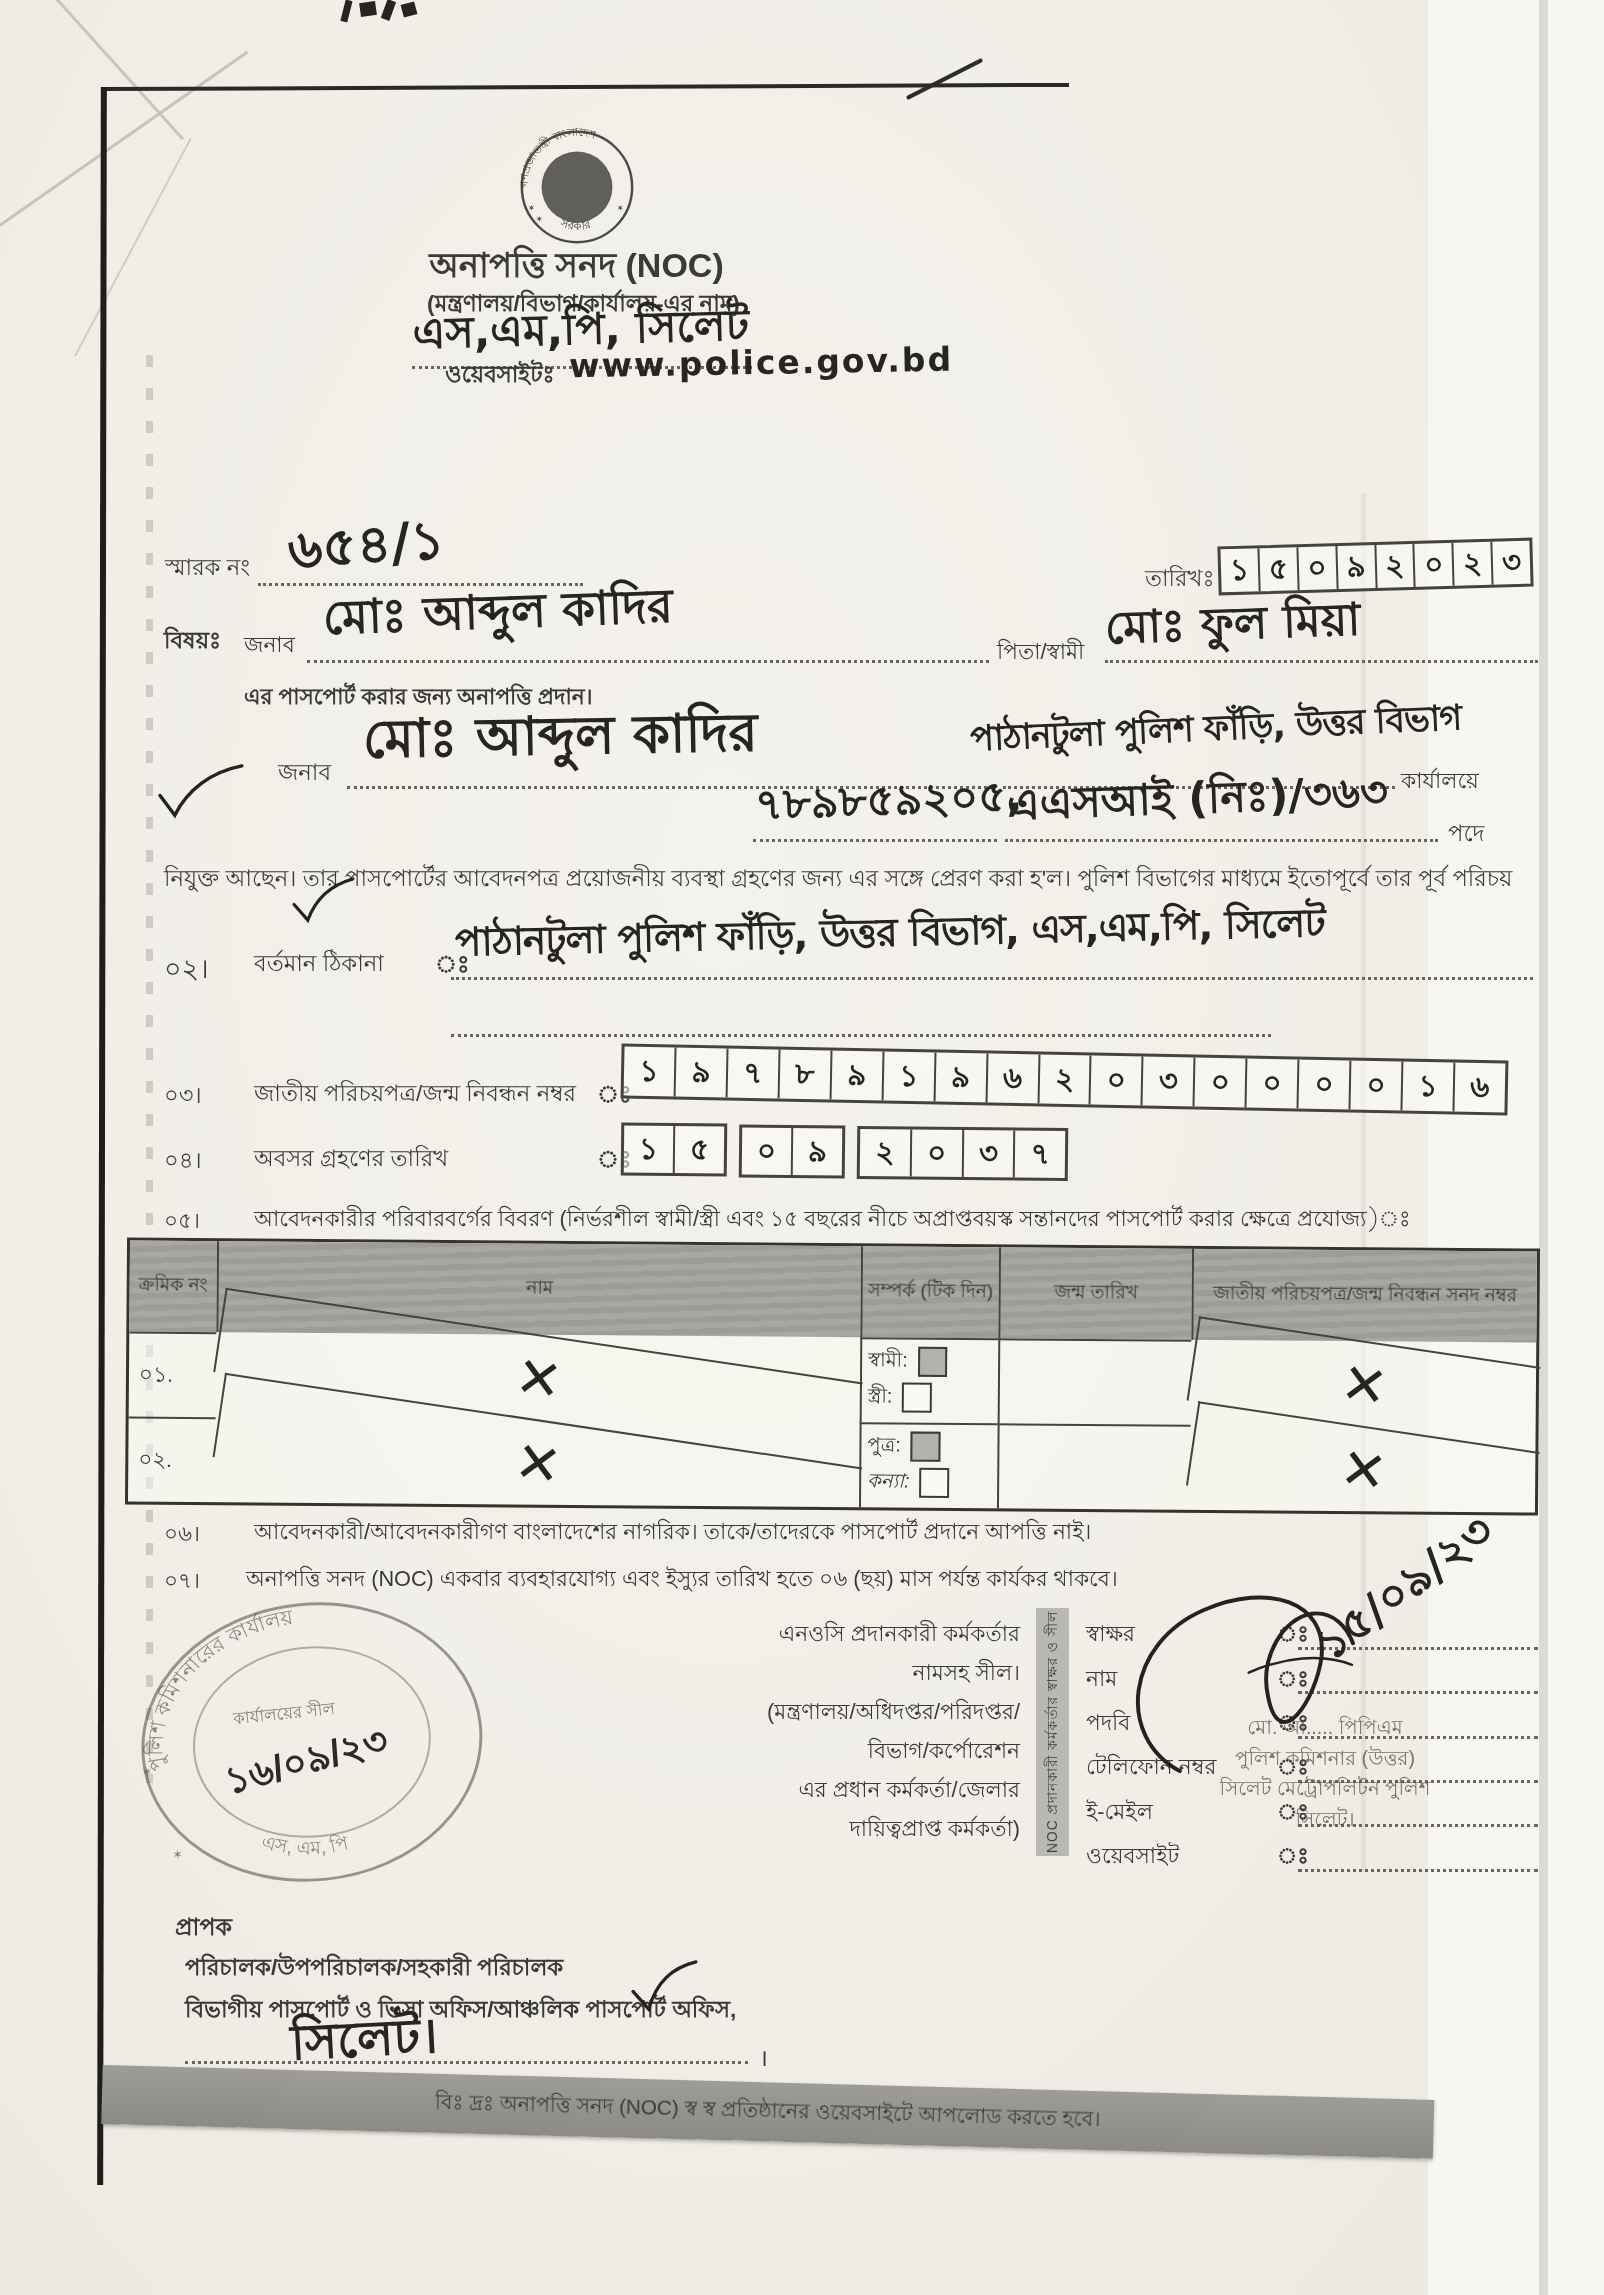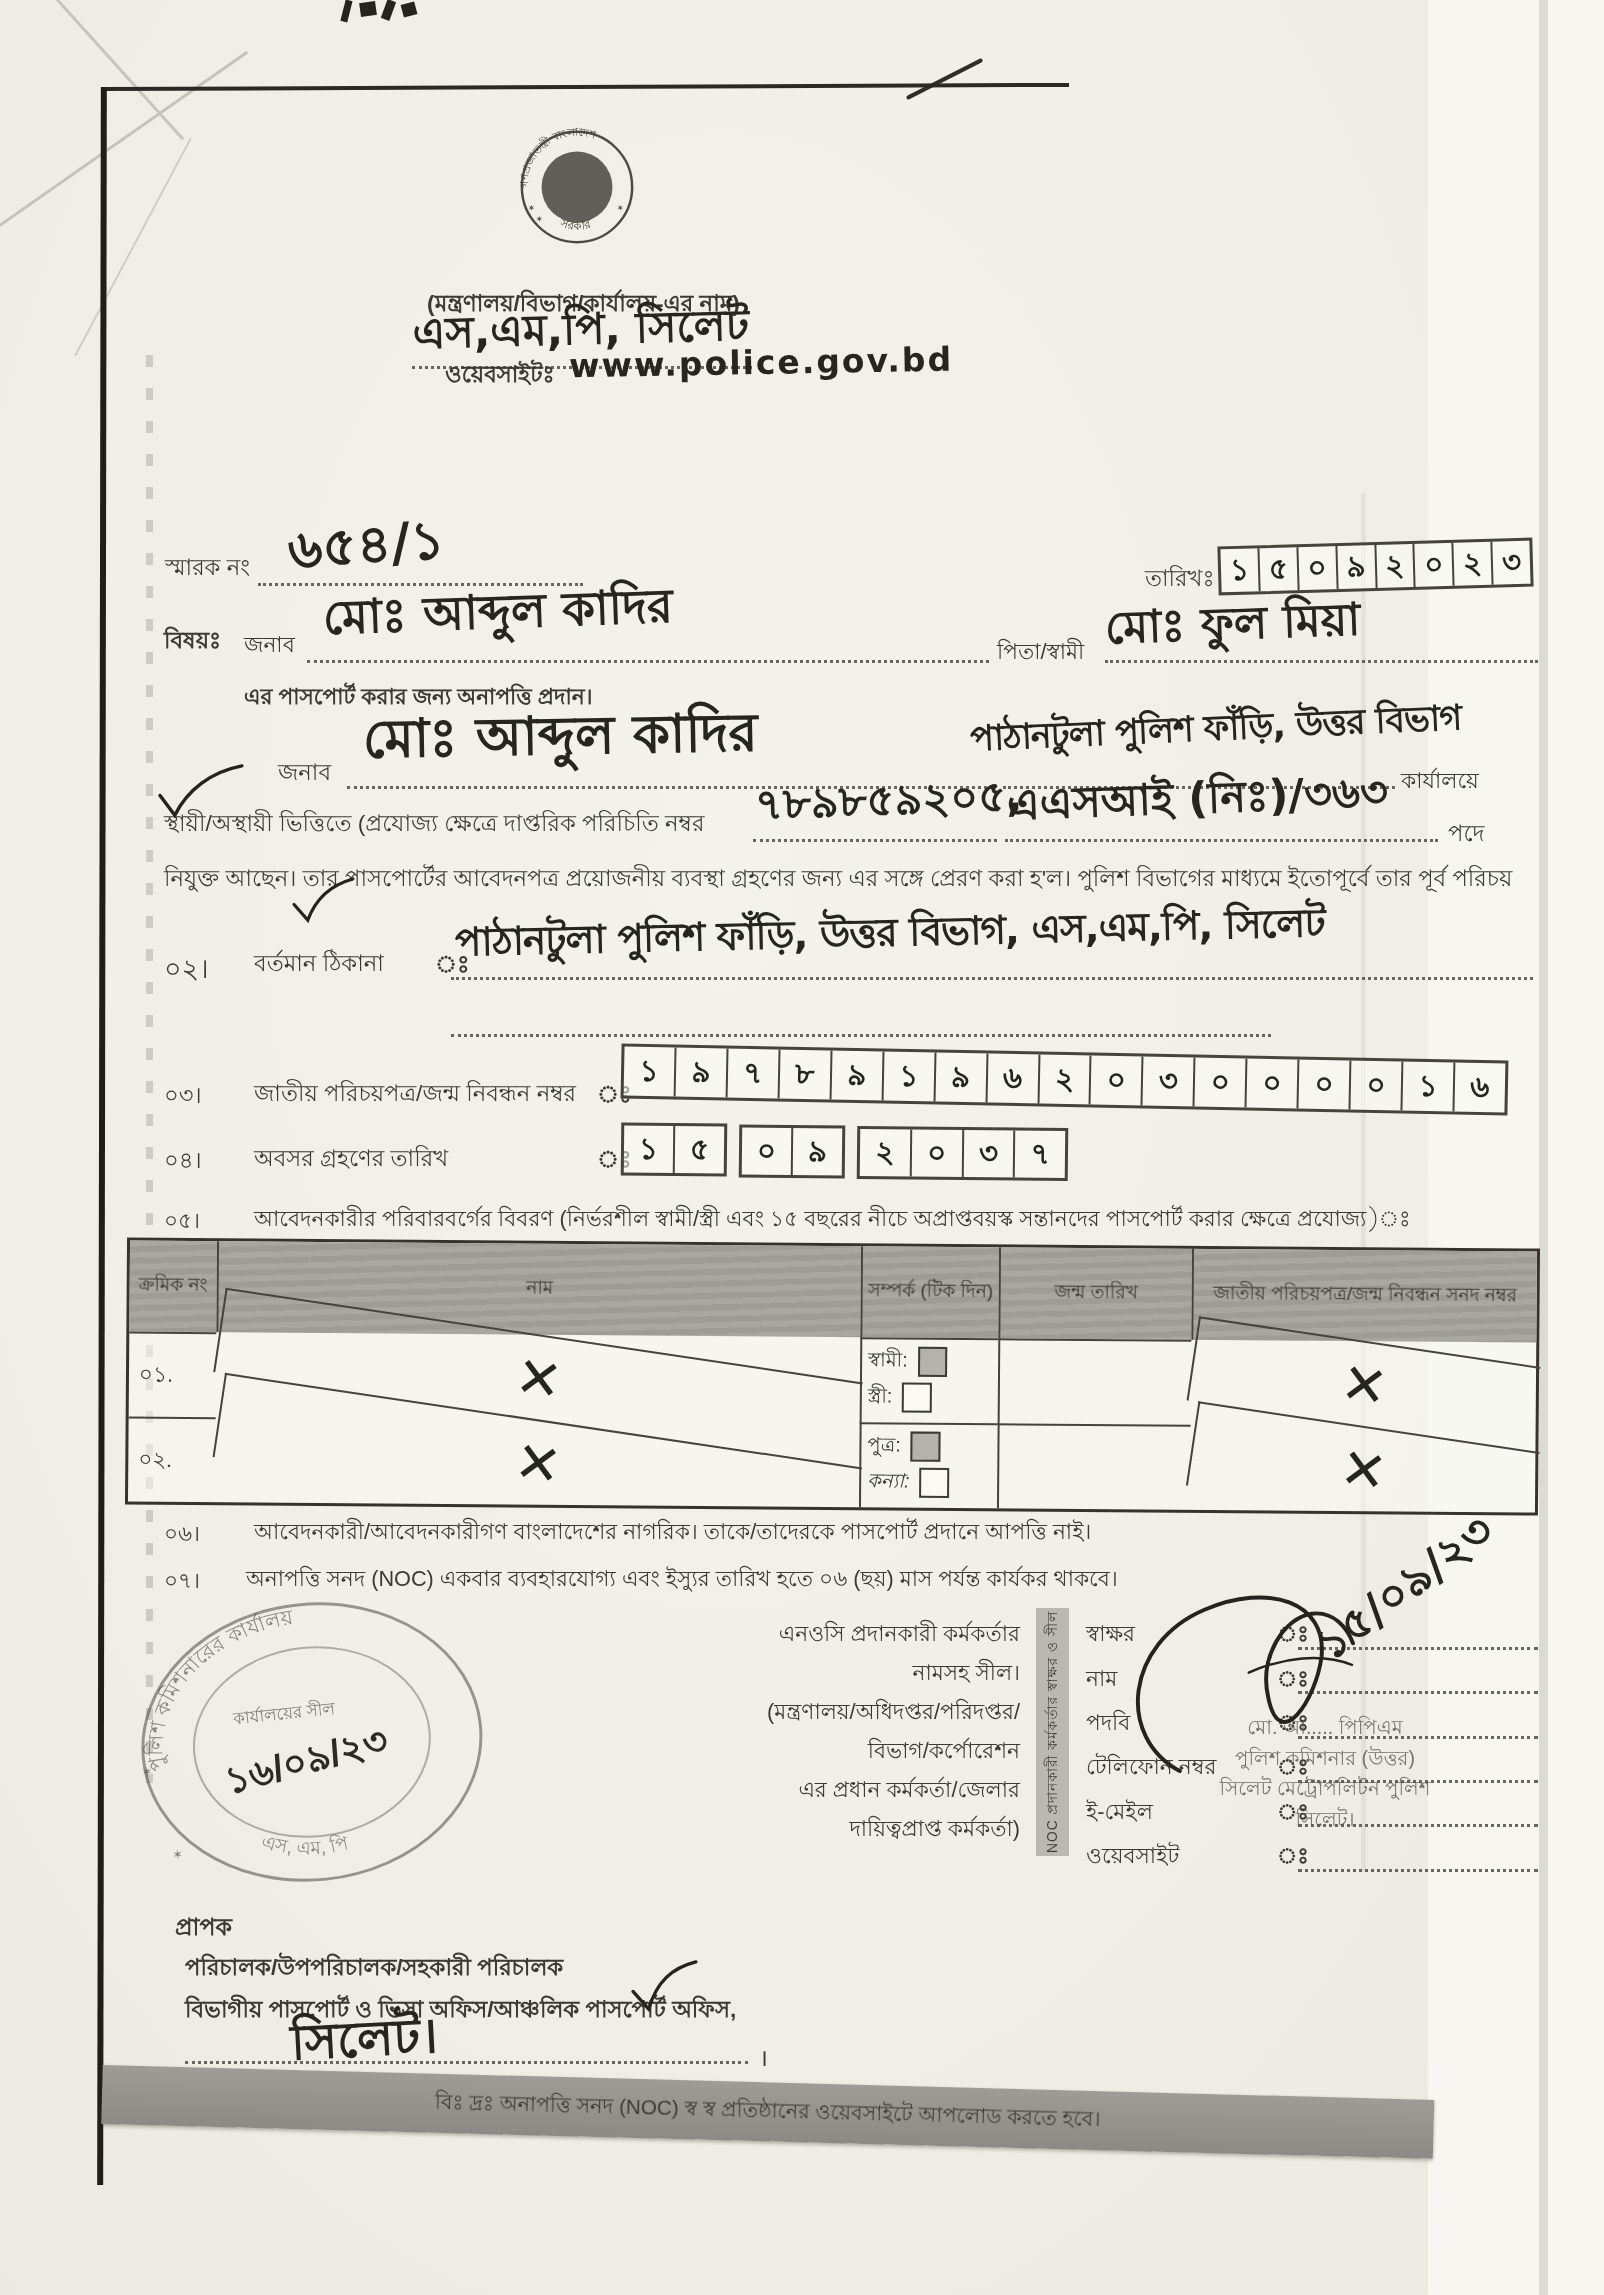--- a/index.html
+++ b/index.html
@@ -58,20 +58,21 @@
       <path id="sealTop" d="M 17,74 A 50,50 0 1 1 115,74" fill="none"></path>
       <text font-size="11" fill="#454339"><textPath href="#sealTop" startOffset="4%">গণপ্রজাতন্ত্রী বাংলাদেশ</textPath></text>
       <path id="sealBot" d="M 30,92 A 46,46 0 0 0 102,92" fill="none"></path>
       <text font-size="12" fill="#454339"><textPath href="#sealBot" startOffset="28%">সরকার</textPath></text>
       <text x="16" y="90" font-size="9" fill="#454339">✶</text>
       <text x="24" y="102" font-size="9" fill="#454339">✶</text>
       <text x="106" y="90" font-size="9" fill="#454339">✶</text>
     </svg>
   </div>
 
+  <div class="abs printed bold center" style="left:281px;top:239px;width:591px;font-size:34px;">অনাপত্তি সনদ (NOC)</div>
   <div class="abs printed center" style="left:288px;top:286px;width:591px;font-size:22.7px;font-weight:600;">(মন্ত্রণালয়/বিভাগ/কার্যালয়-এর নাম)</div>
   <div class="abs hw center" style="left:374px;top:297px;width:414px;font-size:43px;transform:rotate(-1.5deg);">এস,এম,পি, সিলেট</div>
   <div class="abs dot" style="left:412px;top:366px;width:340px;"></div>
   <div class="abs printed bold" style="left:445px;top:357px;font-size:22.7px;text-align:center;">ওয়েবসাইটঃ</div>
   <div class="abs hw" style="left:569px;top:343px;font-size:33px;transform:rotate(-1deg);letter-spacing:2px;">www.police.gov.bd</div>
 
   <div class="abs printed" style="left:165px;top:550px;font-size:22.7px;">স্মারক নং</div>
   <div class="abs dot" style="left:258px;top:583px;width:325px;"></div>
   <div class="abs hw" style="left:288px;top:504px;font-size:53px;transform:rotate(-4deg);">৬৫৪/১</div>
 
@@ -96,21 +97,20 @@
   <div class="abs hw" style="left:1105px;top:589px;font-size:45px;transform:rotate(-2deg);">মোঃ ফুল মিয়া</div>
   <div class="abs printed bold" style="left:244px;top:680px;font-size:21.7px;">এর পাসপোর্ট করার জন্য অনাপত্তি প্রদান।</div>
 
   <div class="abs printed" style="left:278px;top:755px;font-size:22.7px;">জনাব</div>
   <div class="abs hw" style="left:363px;top:695px;font-size:53px;transform:rotate(-1deg);">মোঃ আব্দুল কাদির</div>
   <div class="abs dot" style="left:347px;top:786px;width:646px;"></div>
   <div class="abs hw" style="left:970px;top:701px;font-size:35px;transform:rotate(-2.5deg);letter-spacing:-1px;">পাঠানটুলা পুলিশ ফাঁড়ি, উত্তর বিভাগ</div>
   <div class="abs dot" style="left:1003px;top:786px;width:392px;"></div>
   <div class="abs printed" style="left:1401px;top:764px;font-size:21.7px;">কার্যালয়ে</div>
 
-  <div class="abs printed" style="left:164px;top:806px;font-size:22.7px;">স্থায়ী/অস্থায়ী ভিত্তিতে (প্রযোজ্য ক্ষেত্রে দাপ্তরিক পরিচিতি নম্বর</div>
   <div class="abs hw" style="left:755px;top:768px;font-size:43px;transform:rotate(-2deg);">৭৮৯৮৫৯২০৫,</div>
   <div class="abs dot" style="left:753px;top:839px;width:244px;"></div>
   <div class="abs hw" style="left:1007px;top:766px;font-size:43px;transform:rotate(-2deg);">এএসআই (নিঃ)/৩৬৩</div>
   <div class="abs dot" style="left:1005px;top:839px;width:433px;"></div>
   <div class="abs printed" style="left:1448px;top:816px;font-size:22.7px;">পদে</div>
   <div class="abs printed" style="left:164px;top:861px;width:1379px;font-size:22.7px;white-space:nowrap;">নিযুক্ত আছেন। তার পাসপোর্টের আবেদনপত্র প্রয়োজনীয় ব্যবস্থা গ্রহণের জন্য এর সঙ্গে প্রেরণ করা হ'ল। পুলিশ বিভাগের মাধ্যমে  ইতোপূর্বে তার পূর্ব পরিচয়</div>
 
   <svg class="abs" style="left:148px;top:760px;" width="99" height="71" viewBox="0 0 100 72">
     <path d="M95,6 C64,12 40,30 27,56 L12,36" fill="none" stroke="#24231e" stroke-width="3.5" stroke-linecap="round"></path>
   </svg>

